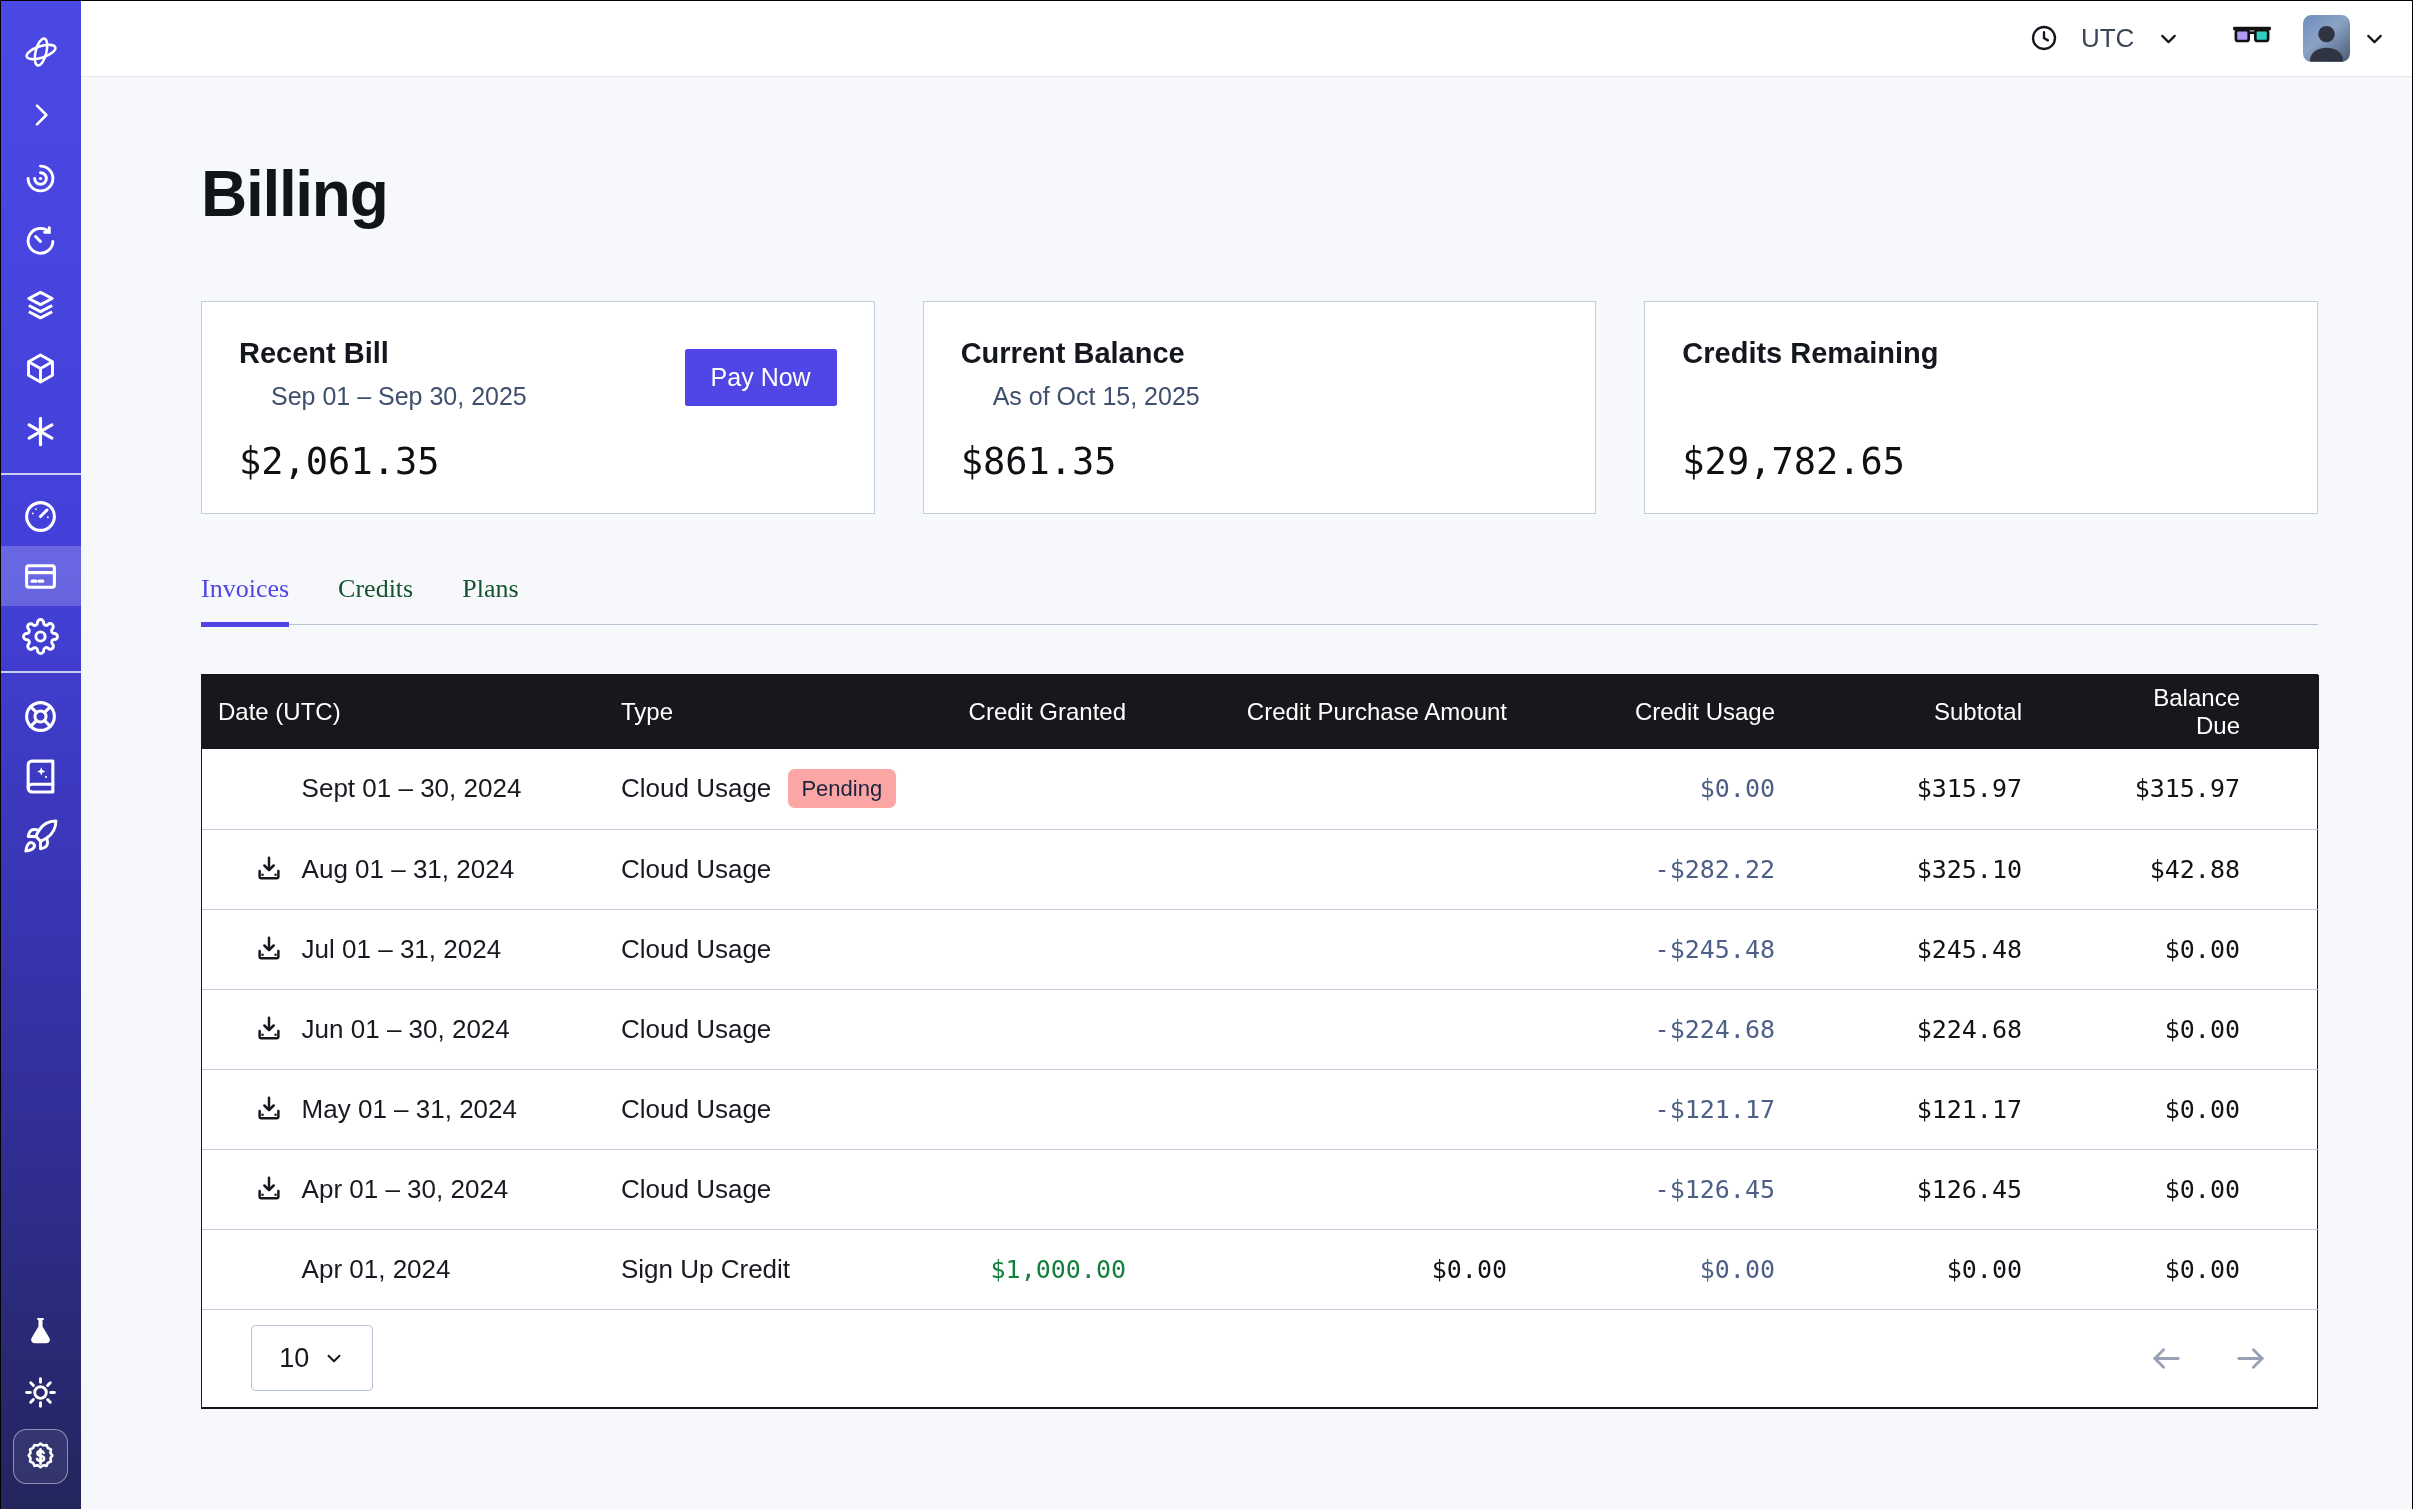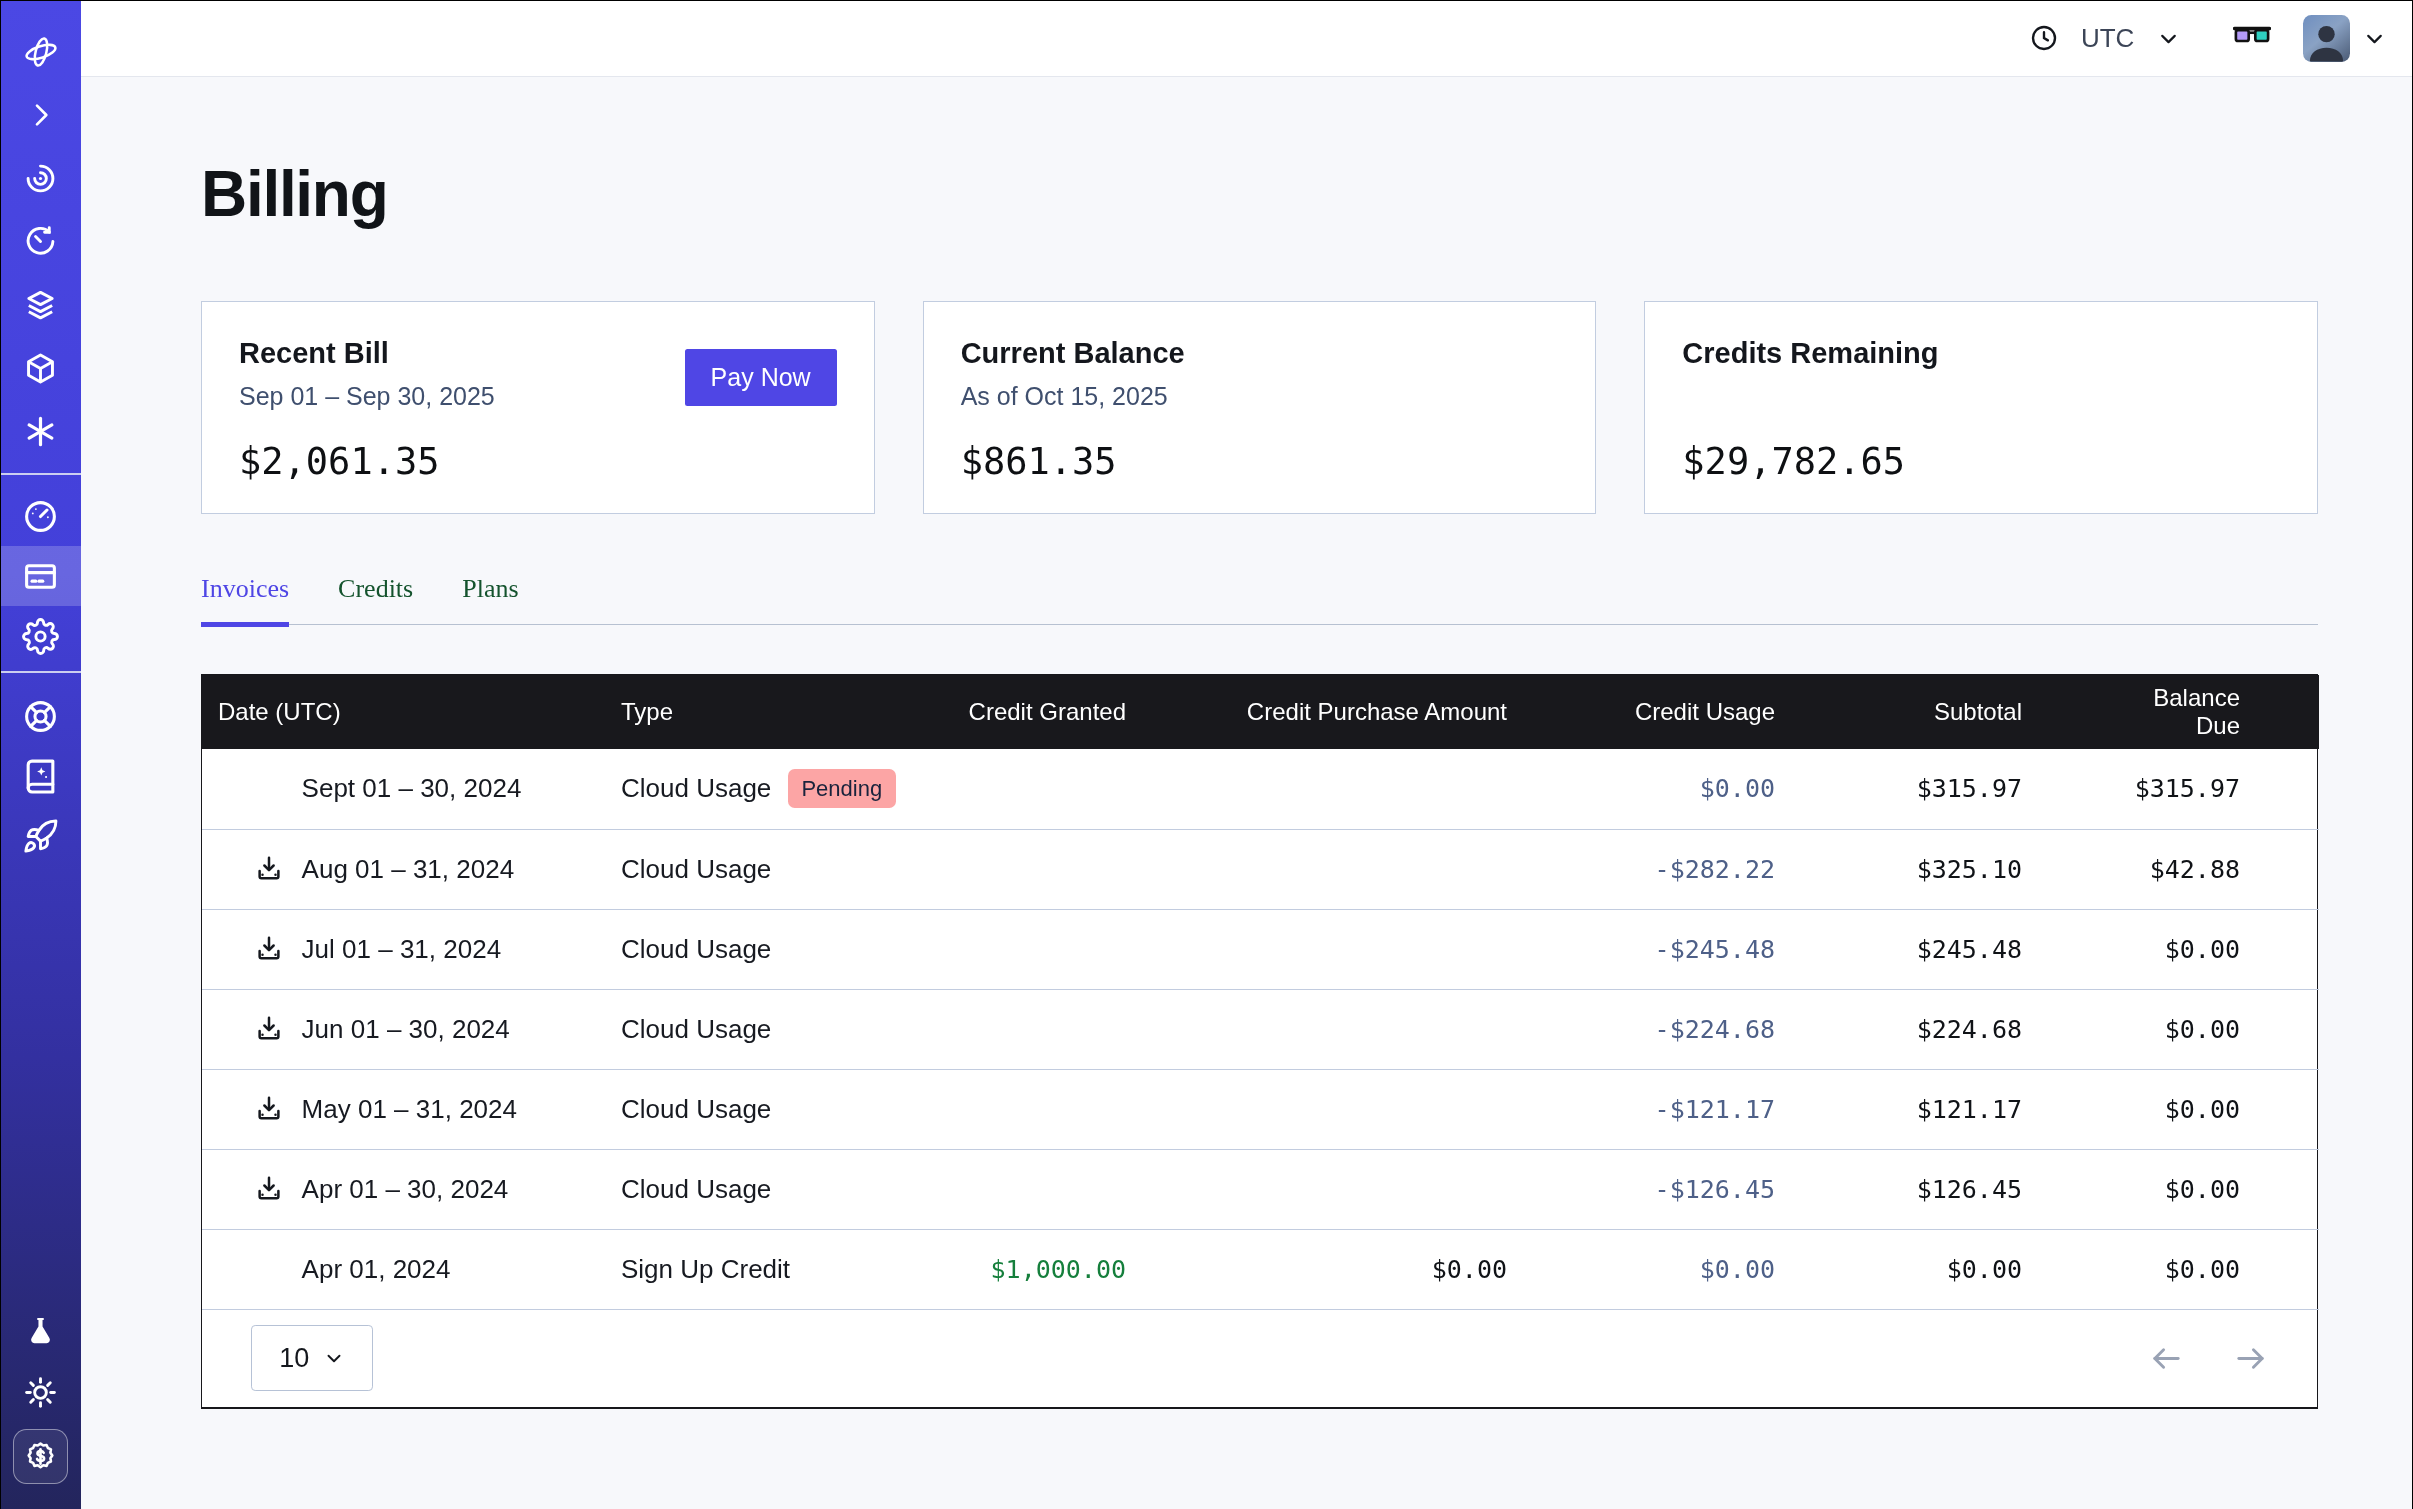--- a/index.html
+++ b/index.html
@@ -46,21 +46,21 @@
   
   .main { position: absolute; left: 81px; top: 77px; right: 0; bottom: 0; padding: 0 95px 0 120px; }
   .page-title { font-size: 64px; font-weight: 600; letter-spacing: -1.3px; color: #111418; margin-top: 80px; }
 
   
   .cards { display: grid; grid-template-columns: 1fr 1fr 1fr; gap: 48px; margin-top: 70px; }
   .card {
     background: #fff; border: 1.7px solid #c2cde0; padding: 35px 37px; position: relative; height: 213px;
   }
   .card-title { font-size: 29px; font-weight: 600; color: #14171d; }
-  .card-sub { font-size: 25px; color: #3f4f6e; margin-top: 11.7px; min-height: 30px; }
+  .card-sub { font-size: 25px; color: #3f4f6e; margin-top: 11.7px; min-height: 30px; margin-left: 32px; }
   .card-amount { font-family: "DejaVu Sans Mono", monospace; font-size: 37px; color: #0e1013; margin-top: 28.5px; }
   .pay-btn {
     position: absolute; top: 47px; right: 37px; background: #4f46e5; color: #fff; border: none;
     font-family: inherit; font-size: 25px; padding: 14.2px 26px; border-radius: 2.5px; cursor: pointer;
   }
 
   
   .tabs { display: flex; gap: 49px; margin-top: 60px; border-bottom: 1.7px solid #b7c1d1; font-family: Liberation Serif, serif; }
   .tab { font-size: 26px; color: #14532d; padding-bottom: 20px; position: relative; cursor: pointer; }
   .tab.active { color: #4f46e5; }

